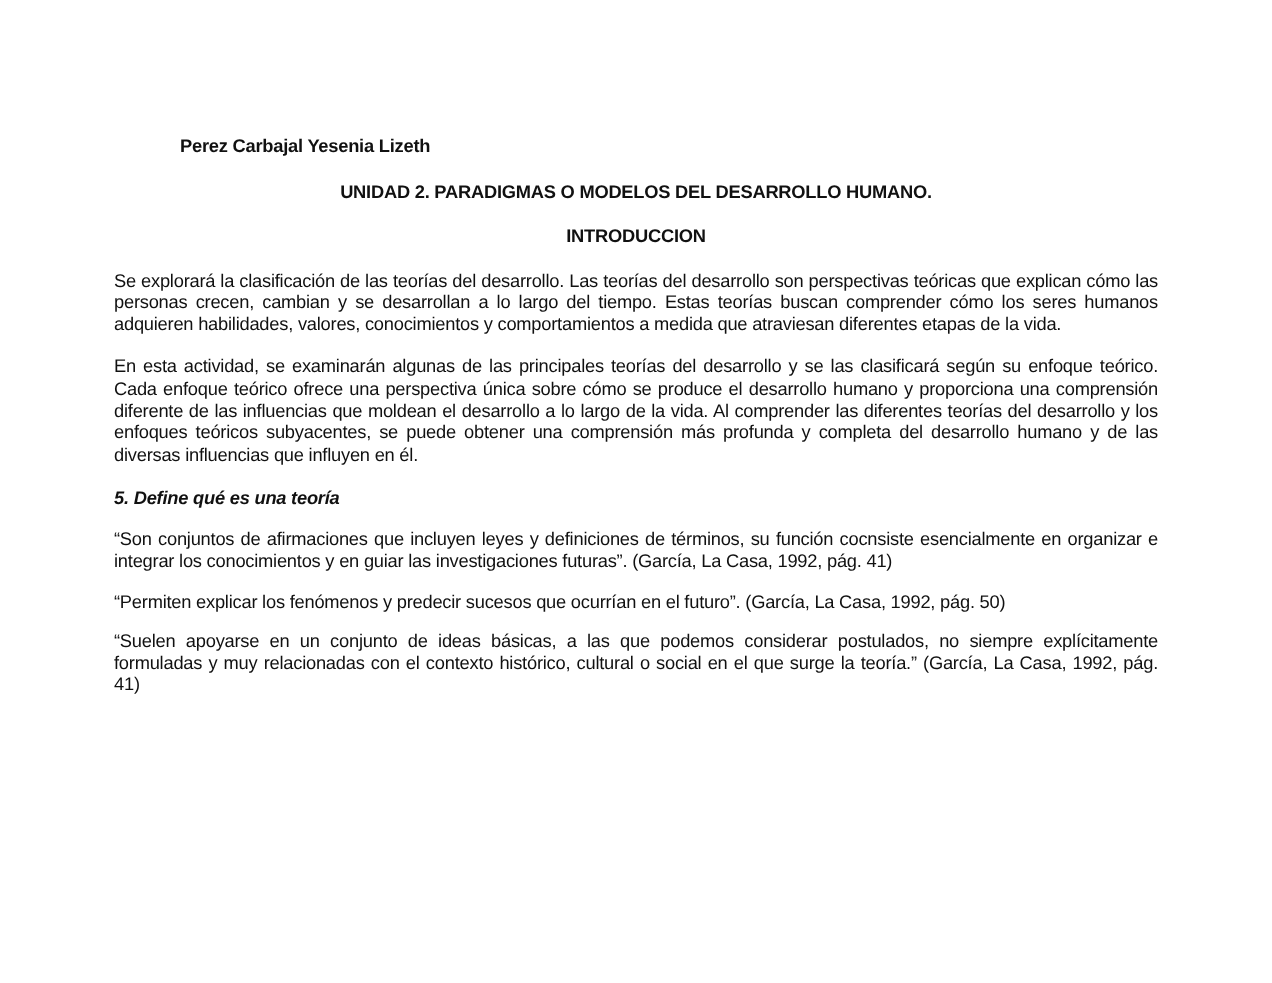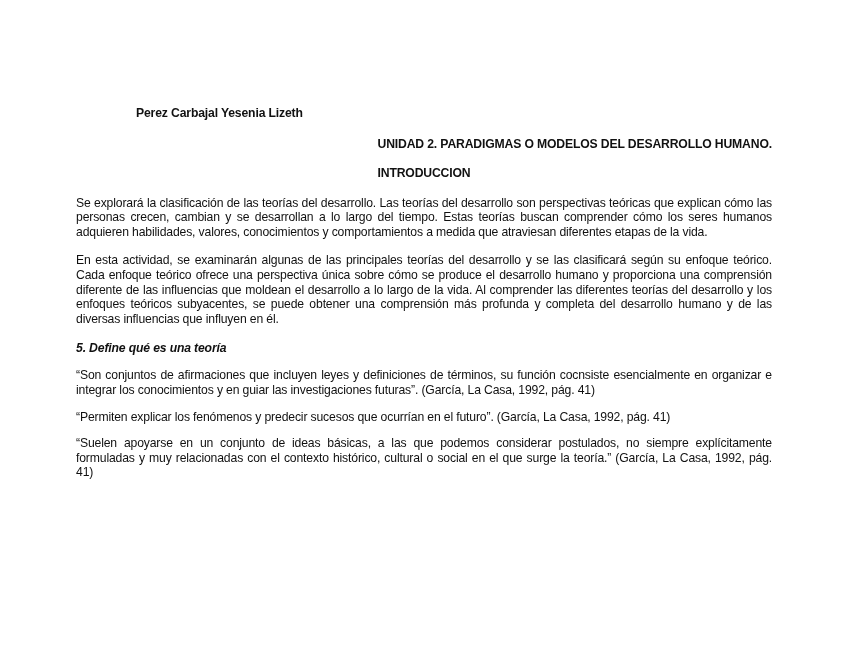--- a/index.html
+++ b/index.html
@@ -19,27 +19,27 @@
       position: absolute;
       left: 76px;
       top: 90px;
       width: 696px;
       font-size: 12.2px;
       line-height: 14.6px;
       letter-spacing: -0.15px;
     }
     .author {
       font-weight: bold;
-      margin: 16px;
+      margin: 0;
       height: 15px;
       padding-left: 44px;
     }
     .titles {
       margin-top: 16px;
-      text-align: right;
+      text-align: center;
       font-weight: bold;
     }
     .titles div { height: 15px; }
     .section-head {
       font-weight: bold;
       margin-top: 14px;
       text-align: center;
     }
     .para {
       text-align: justify;
@@ -64,15 +64,15 @@
   </div>
 
   <div class="section-head">INTRODUCCION</div>
 
   <p class="para first">Se explorará la clasificación de las teorías del desarrollo. Las teorías del desarrollo son perspectivas teóricas que explican cómo las personas crecen, cambian y se desarrollan a lo largo del tiempo. Estas teorías buscan comprender cómo los seres humanos adquieren habilidades, valores, conocimientos y comportamientos a medida que atraviesan diferentes etapas de la vida.</p>
   <p class="para">En esta actividad, se examinarán algunas de las principales teorías del desarrollo y se las clasificará según su enfoque teórico. Cada enfoque teórico ofrece una perspectiva única sobre cómo se produce el desarrollo humano y proporciona una comprensión diferente de las influencias que moldean el desarrollo a lo largo de la vida. Al comprender las diferentes teorías del desarrollo y los enfoques teóricos subyacentes, se puede obtener una comprensión más profunda y completa del desarrollo humano y de las diversas influencias que influyen en él.</p>
 
   <div class="question">5. Define qué es una teoría</div>
 
   <p class="q">“Son conjuntos de afirmaciones que incluyen leyes y definiciones de términos, su función cocnsiste esencialmente en organizar e integrar los conocimientos y en guiar las investigaciones futuras”. (García, La Casa, 1992, pág. 41)</p>
-  <p class="q">“Permiten explicar los fenómenos y predecir sucesos que ocurrían en el futuro”. (García, La Casa, 1992, pág. 41)</p>
+  <p class="q">“Permiten explicar los fenómenos y predecir sucesos que ocurrían en el futuro”. (García, La Casa, 1992, pág. 50)</p>
   <p class="q">“Suelen apoyarse en un conjunto de ideas básicas, a las que podemos considerar postulados, no siempre explícitamente formuladas y muy relacionadas con el contexto histórico, cultural o social en el que surge la teoría.” (García, La Casa, 1992, pág. 41)</p>
 </div>
 
 </body></html>

